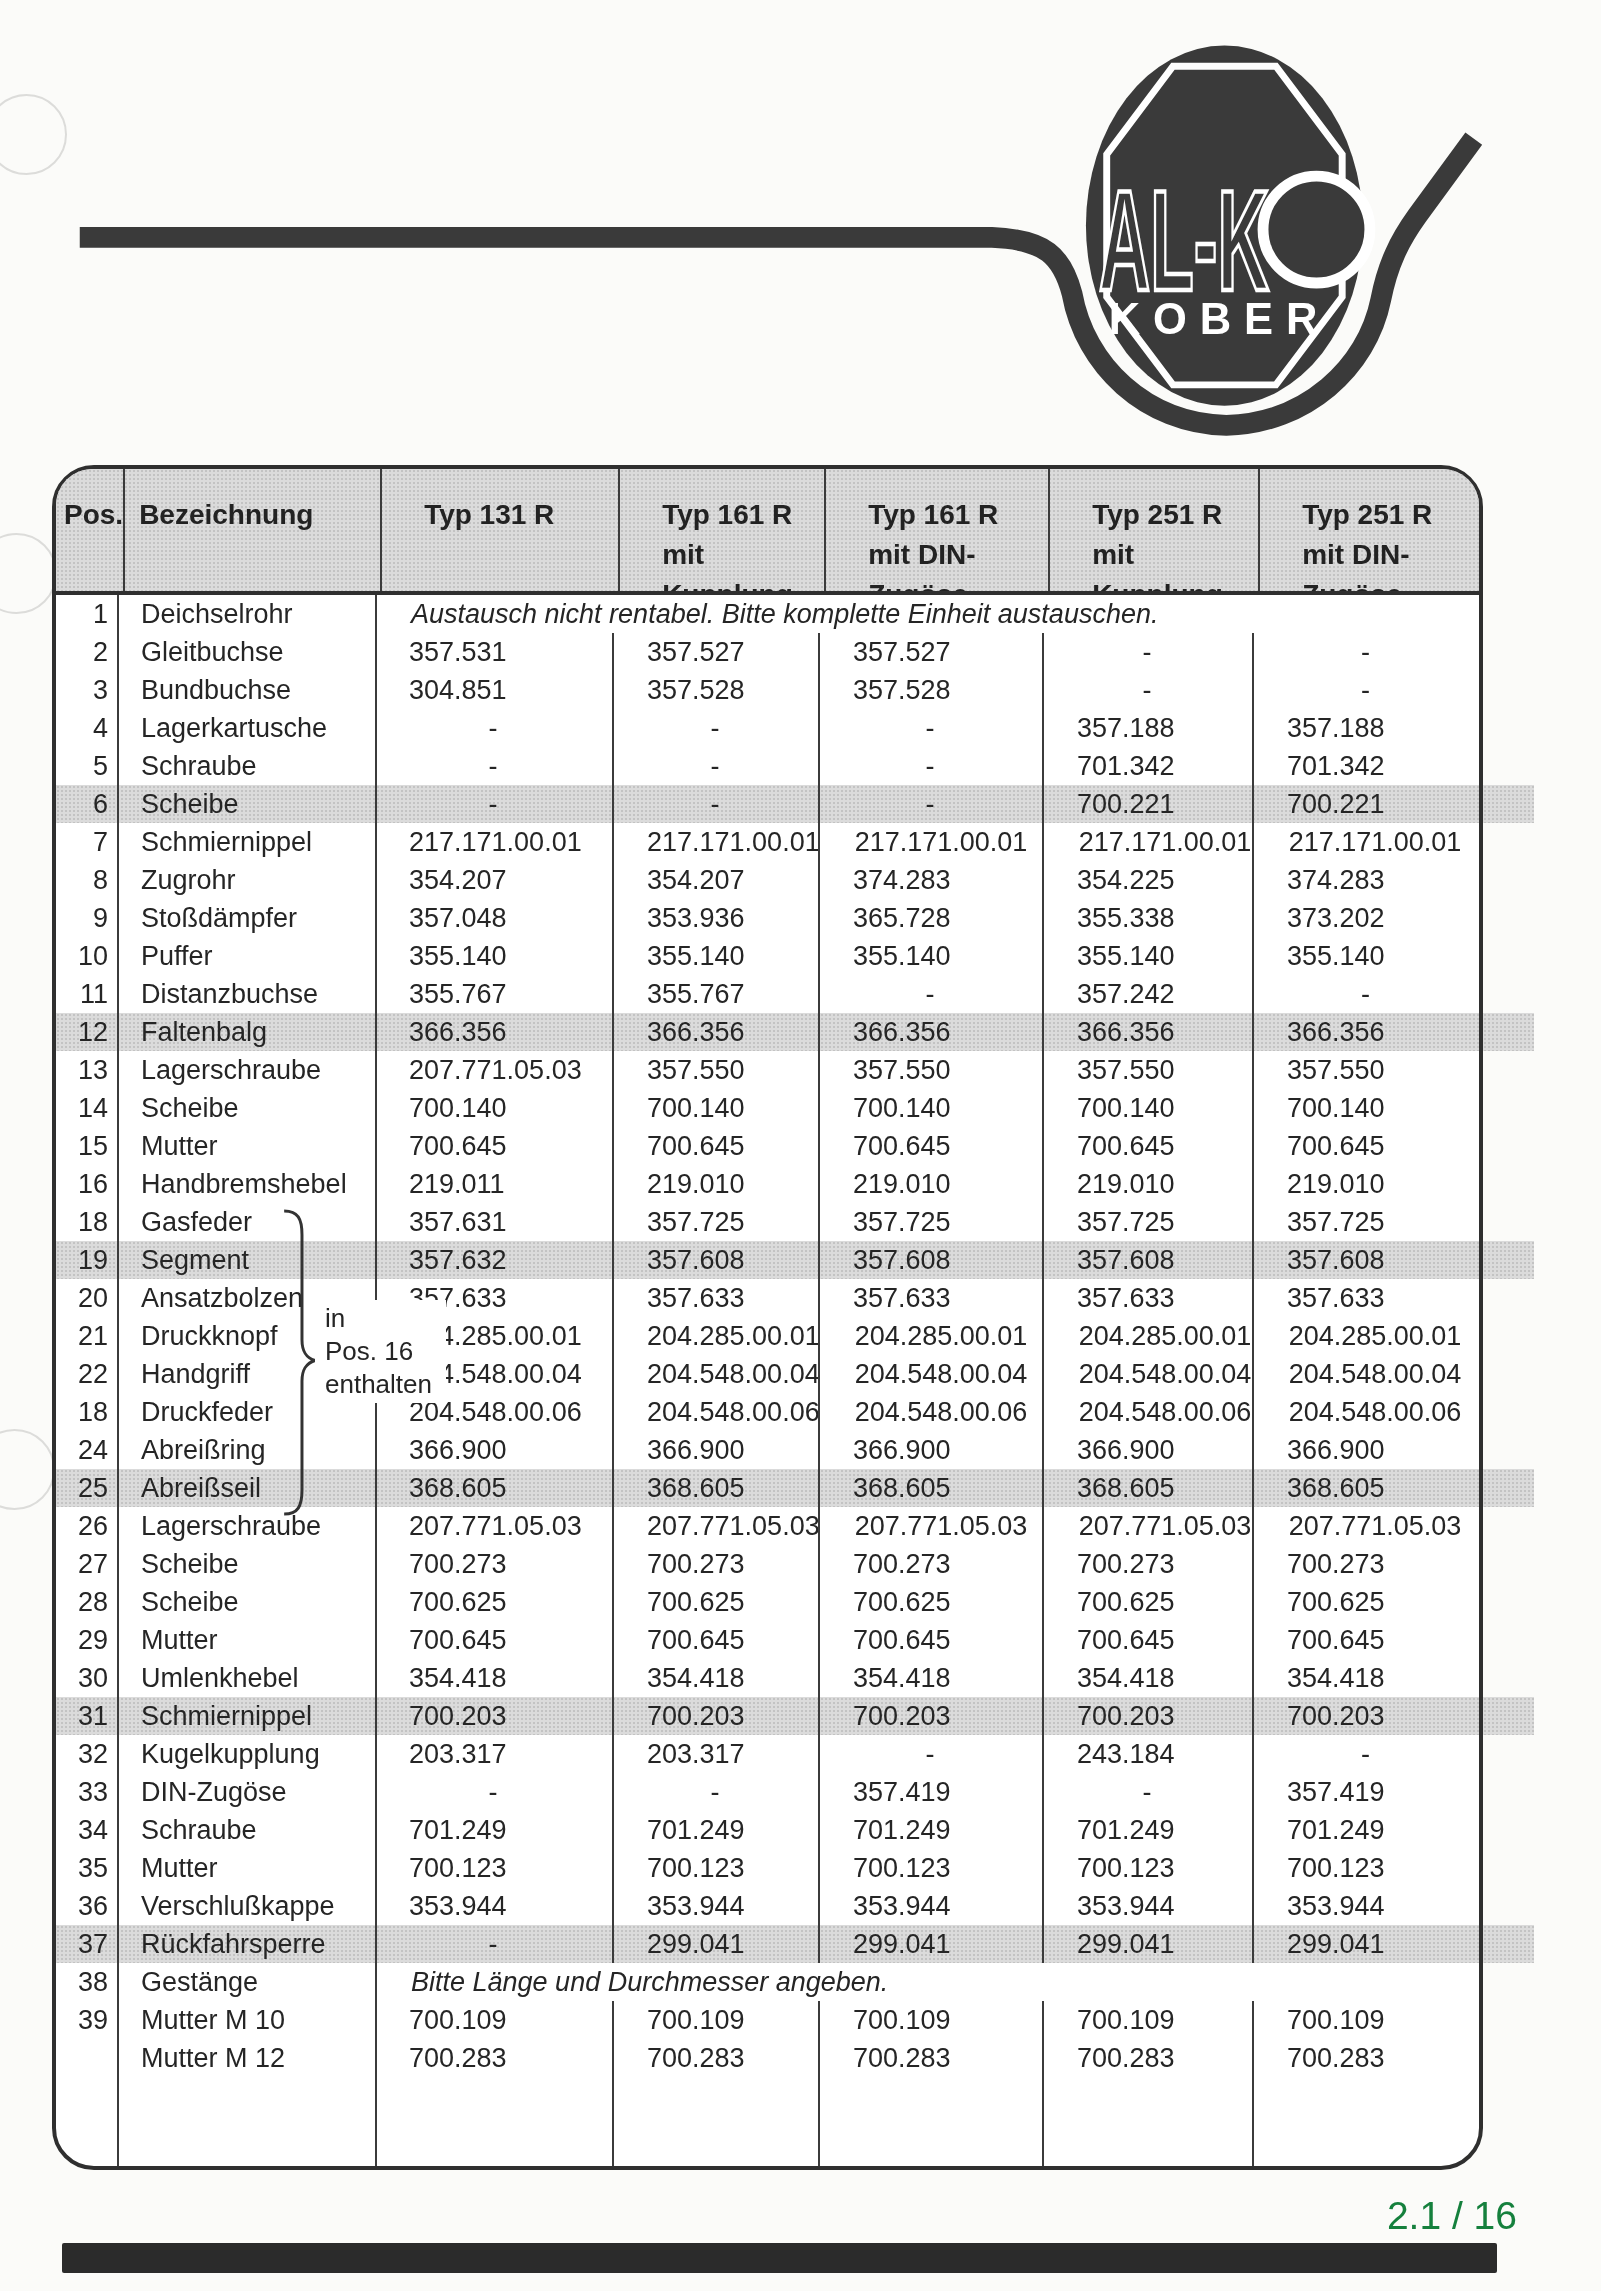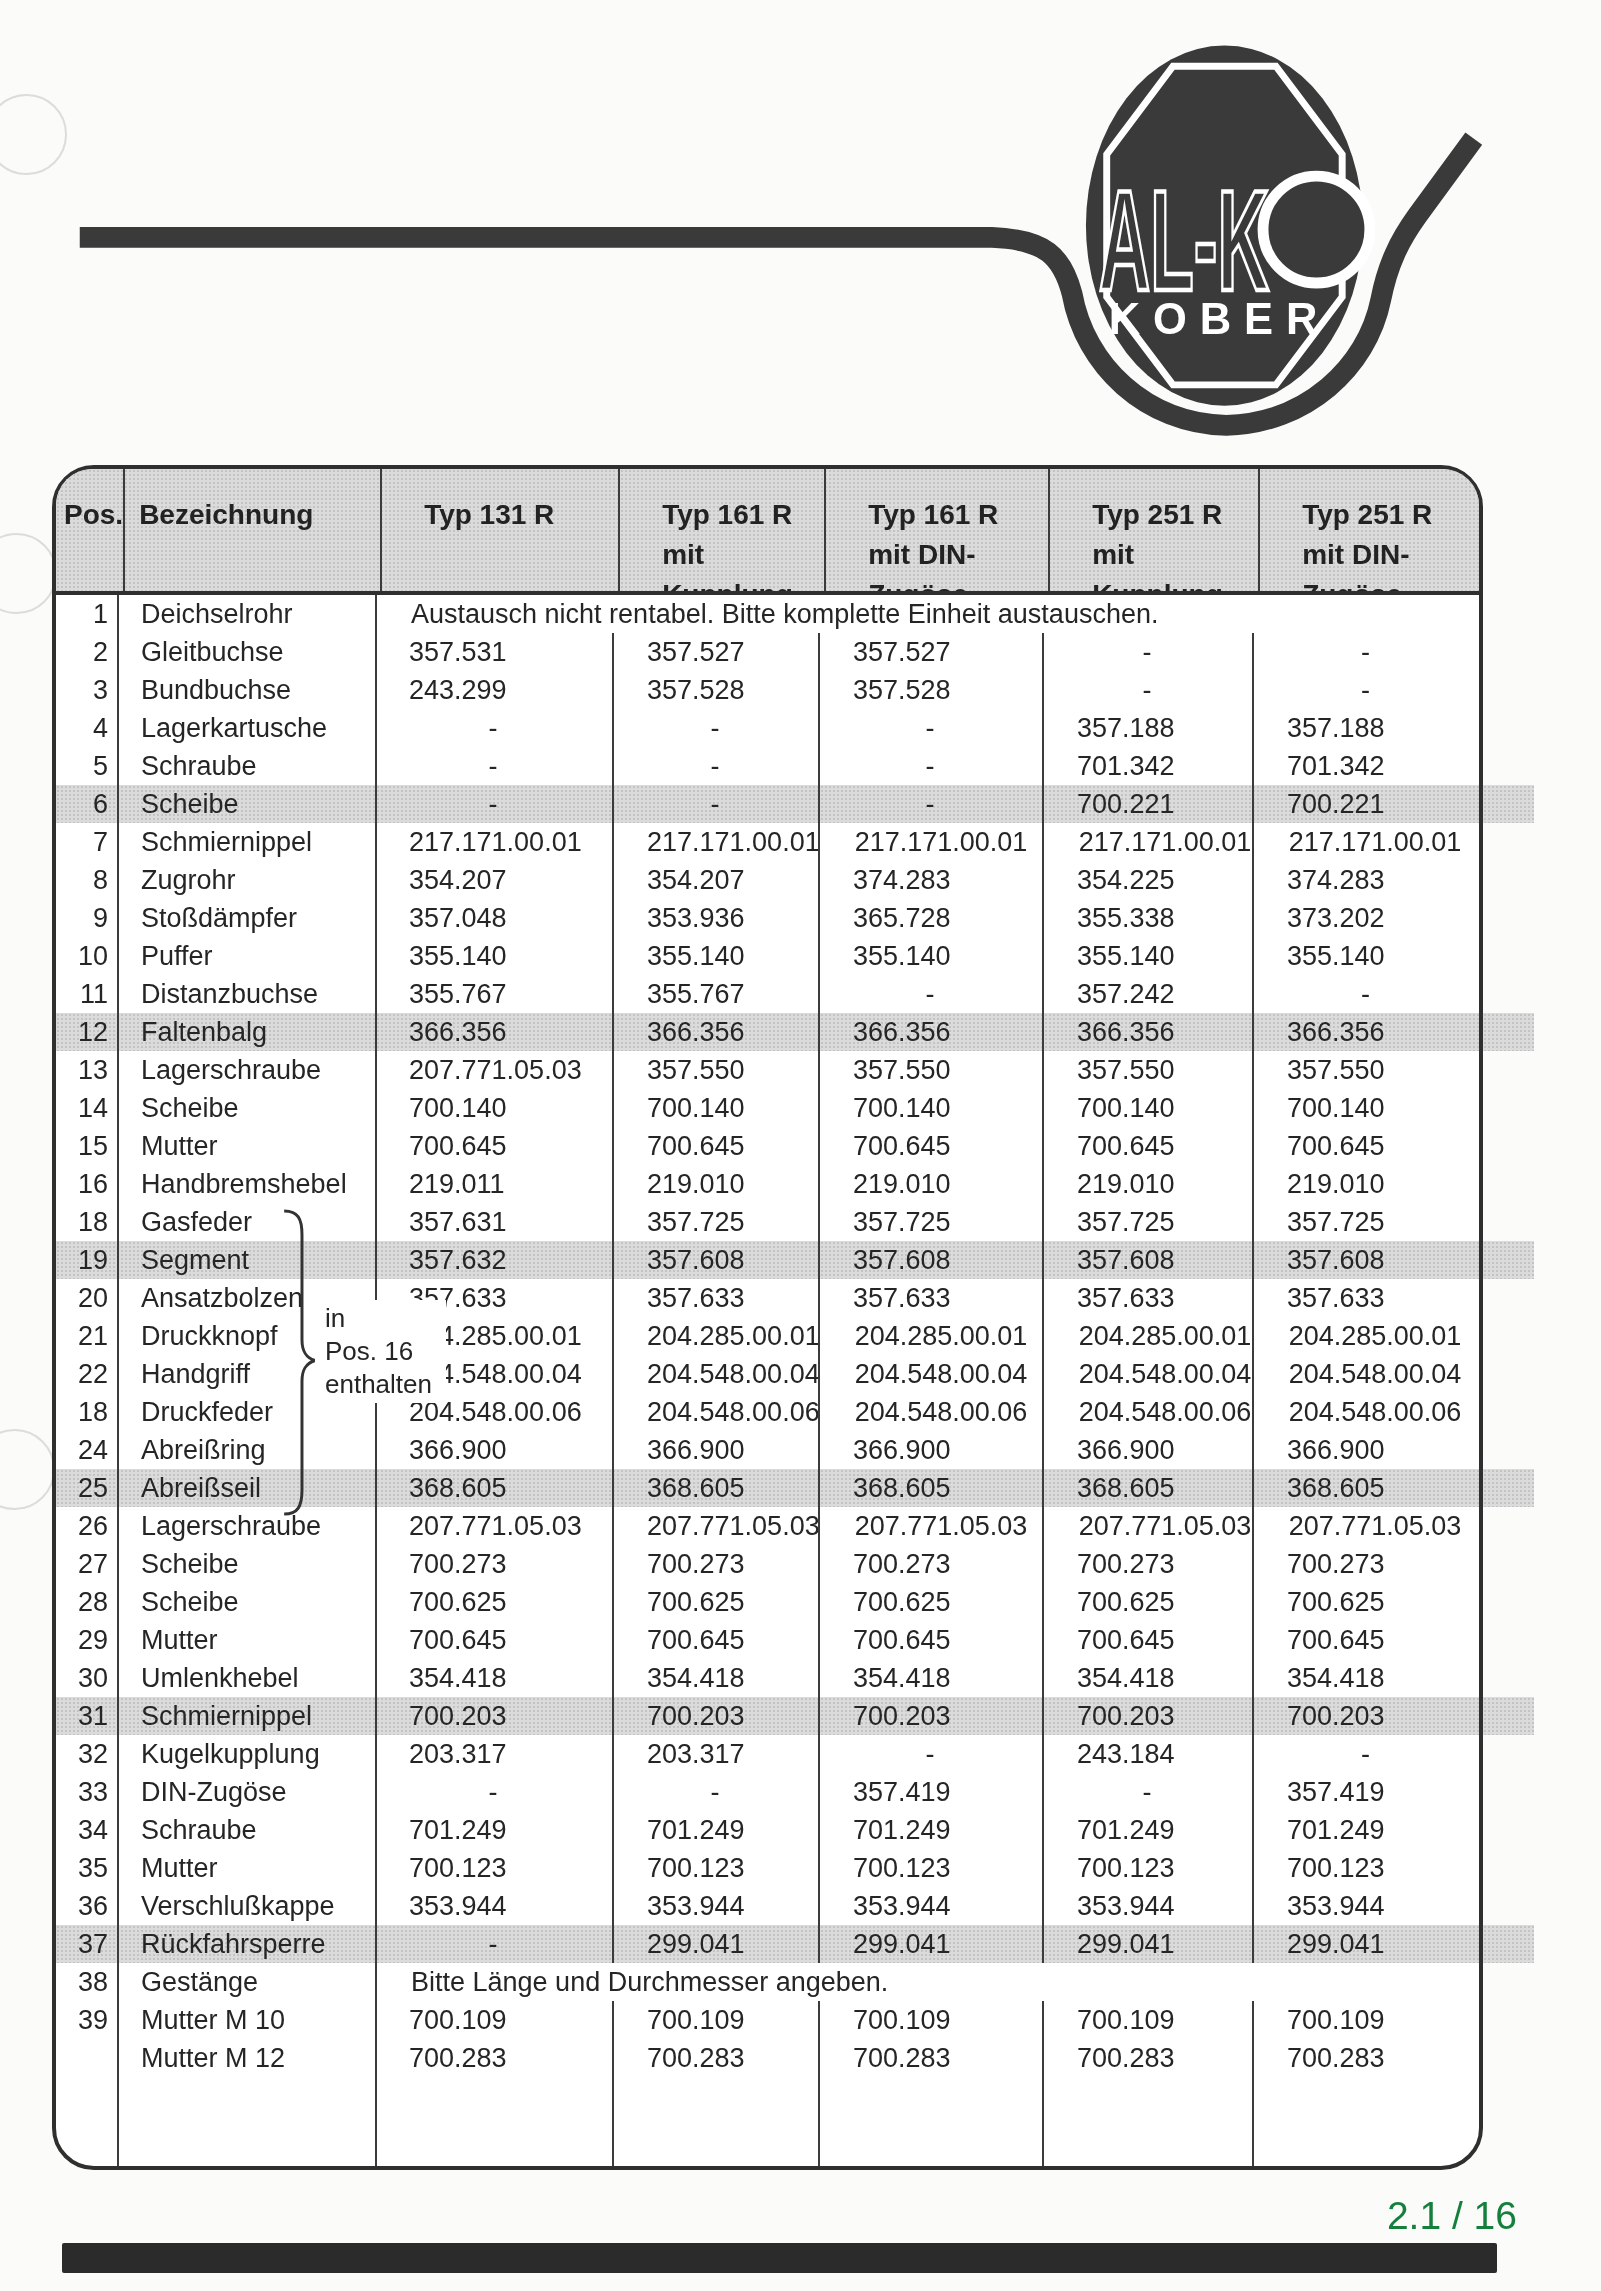--- a/index.html
+++ b/index.html
@@ -32,21 +32,21 @@
   .row{position:relative;display:flex;height:38px;align-items:center;font-size:27px;}
   .band{position:absolute;left:0;right:0;top:0;bottom:0;}
   .band-out{position:absolute;left:calc(100% + 4px);width:51px;top:0;bottom:0;}
   .c{position:relative;box-sizing:border-box;white-space:nowrap;}
   .c-pos{text-align:right;padding-right:9px;}
   .c-name{padding-left:24px;}
   .c-val{padding-left:35px;}
   .c-dash{padding-left:0;text-align:center;}
   .c-note{position:absolute;left:319px;right:0;top:0;bottom:0;background:#fff;
           border-left:2px solid #3b3b3b;display:flex;align-items:center;
-          padding-left:34px;z-index:2;box-sizing:border-box;}
+          padding-left:34px;z-index:2;box-sizing:border-box;font-style:italic;}
   .vline{position:absolute;top:0;bottom:0;width:2px;background:#3b3b3b;}
 
   #brace{position:absolute;left:226px;}
   #brace-note{position:absolute;left:259px;width:131px;background:#ffffff;z-index:2;
               font-size:26px;line-height:33px;padding:2px 4px 2px 10px;box-sizing:border-box;}
 
   
   #page-number{position:absolute;right:85px;top:2194px;font-size:39px;color:#15803d;}
   #bottom-bar{position:absolute;left:62px;top:2243px;width:1435px;height:30px;background:#2b2b2b;border-radius:2px;}
 </style>
@@ -110,21 +110,21 @@
             <div class="c c-name w1">Gleitbuchse</div>
             <div class="c c-val w2">357.531</div>
             <div class="c c-val w3">357.527</div>
             <div class="c c-val w4">357.527</div>
             <div class="c c-dash w5">-</div>
             <div class="c c-dash w6">-</div>
           </div>
           <div class="row">
             <div class="c c-pos w0">3</div>
             <div class="c c-name w1">Bundbuchse</div>
-            <div class="c c-val w2">243.299</div>
+            <div class="c c-val w2">304.851</div>
             <div class="c c-val w3">357.528</div>
             <div class="c c-val w4">357.528</div>
             <div class="c c-dash w5">-</div>
             <div class="c c-dash w6">-</div>
           </div>
           <div class="row">
             <div class="c c-pos w0">4</div>
             <div class="c c-name w1">Lagerkartusche</div>
             <div class="c c-dash w2">-</div>
             <div class="c c-dash w3">-</div>

